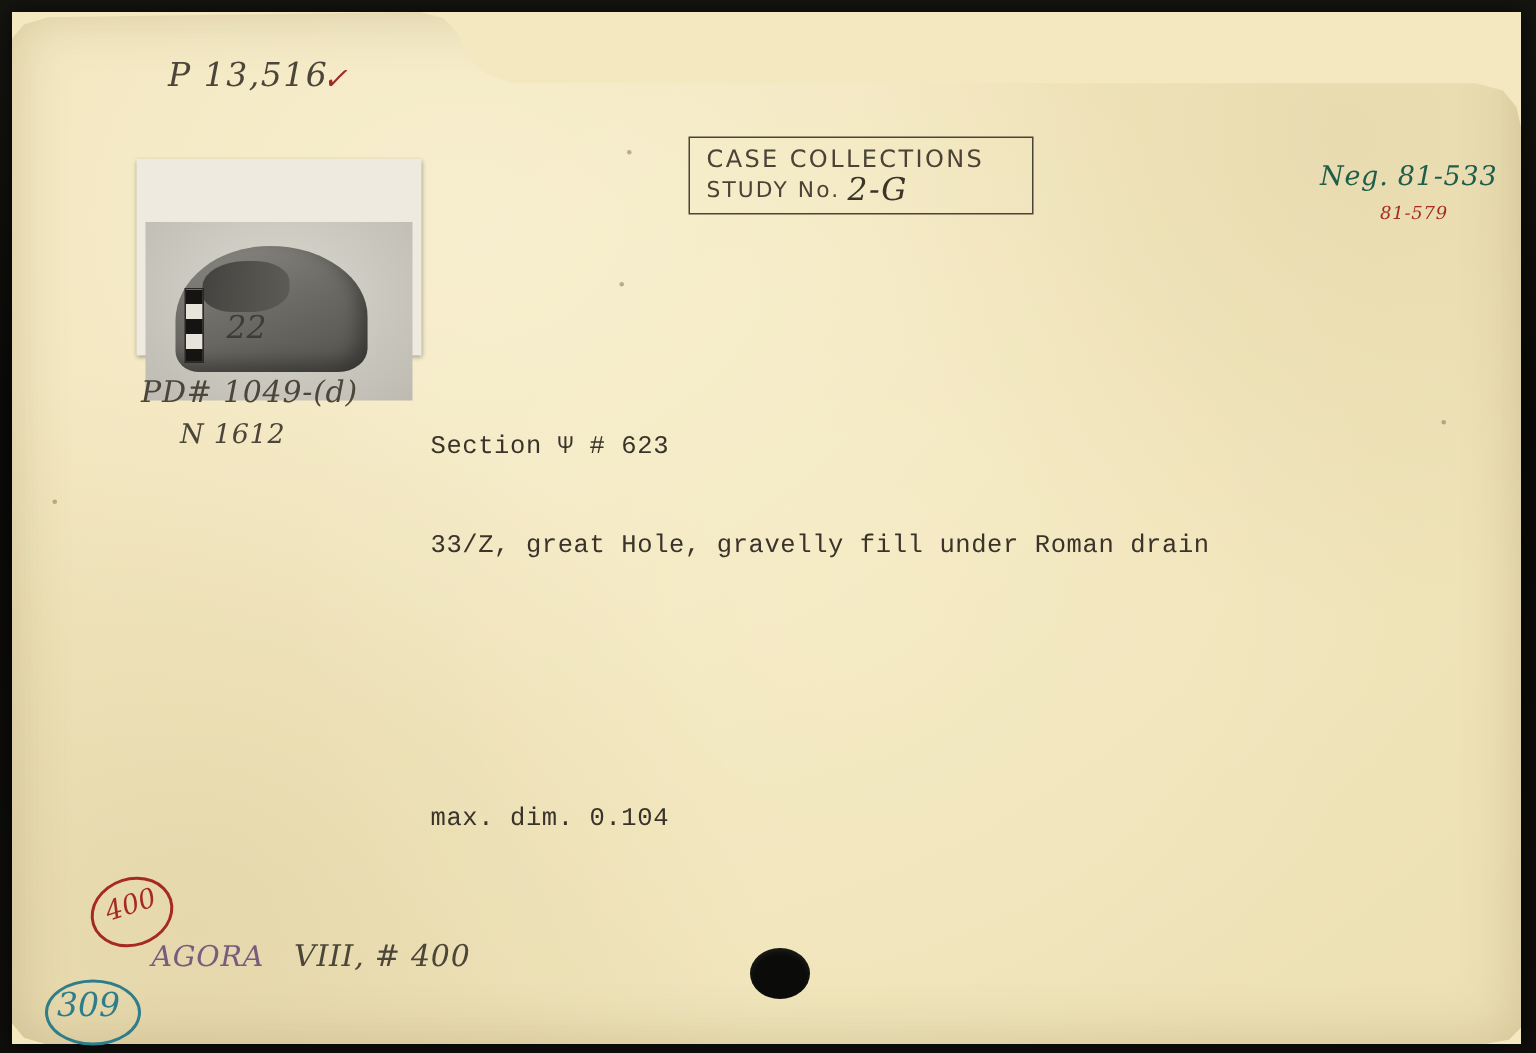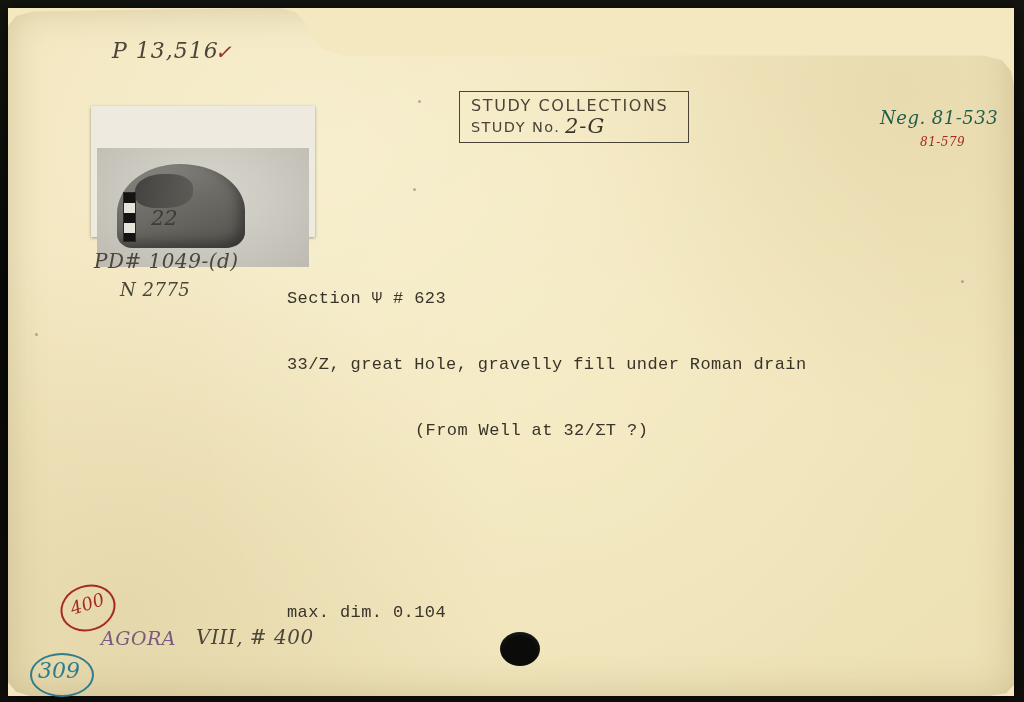--- a/index.html
+++ b/index.html
@@ -155,21 +155,21 @@
   }
   #neg-second {
     left: 912px; top: 127px;
     font-size: 12px;
     letter-spacing: 0.5px;
   }
 
   
   #photo-frame {
     left: 83px; top: 98px;
-    width: 224px; height: 131px;
+    width: 190px; height: 131px;
     background: #efeadf;
     padding: 6px;
     box-sizing: border-box;
     box-shadow: 0 1px 3px rgba(0,0,0,0.35);
   }
   #photo-img {
     position: relative;
     width: 100%; height: 100%;
     background:
       radial-gradient(ellipse at 50% 40%, #d8d5cd 0%, #cfccc3 40%, #bdbab1 100%);
@@ -296,43 +296,42 @@
   <div class="card">
     <div class="card-paper">
       <div class="paper-noise"></div>
       <div class="edge-shade"></div>
     </div>
 
     <div class="abs hand hand-pencil" id="acc-number">P 13,516</div>
     <div class="abs hand" id="acc-check">✓</div>
 
     <div class="abs" id="stamp-box"></div>
-    <div class="abs" id="stamp-line1">STUDY COLLECTIONS</div>
+    <div class="abs" id="stamp-line1">CASE COLLECTIONS</div>
     <div class="abs" id="stamp-line2">STUDY No.</div>
     <div class="abs hand hand-pencil" id="stamp-case-value">2-G</div>
 
     <div class="abs hand hand-green" id="neg-label">Neg. 81-533</div>
     <div class="abs hand hand-red" id="neg-second">81-579</div>
 
     <div class="abs" id="photo-frame">
       <div id="photo-img">
         <div class="sherd"></div>
         <div class="sherd-figure"></div>
         <div class="scale-bar"></div>
         <div class="photo-num">22</div>
       </div>
     </div>
 
     <div class="abs hand hand-pencil" id="pd-number">PD# 1049-(d)</div>
-    <div class="abs hand hand-pencil" id="n-number">N 2775</div>
+    <div class="abs hand hand-pencil" id="n-number">N 1612</div>
 
     <div class="abs typed" id="body">
       <span class="ln typed-lg">Section Ψ # 623</span>
       <span class="ln typed-lg">33/Z, great Hole, gravelly fill under Roman drain</span>
-      <span class="ln typed-lg" style="padding-left:128px;">(From Well at 32/ΣT ?)</span>
       <div class="gap"></div>
       <div class="gap"></div>
       <span class="ln typed-lg">max. dim. 0.104</span>
       
       
       
       
       
       
       

